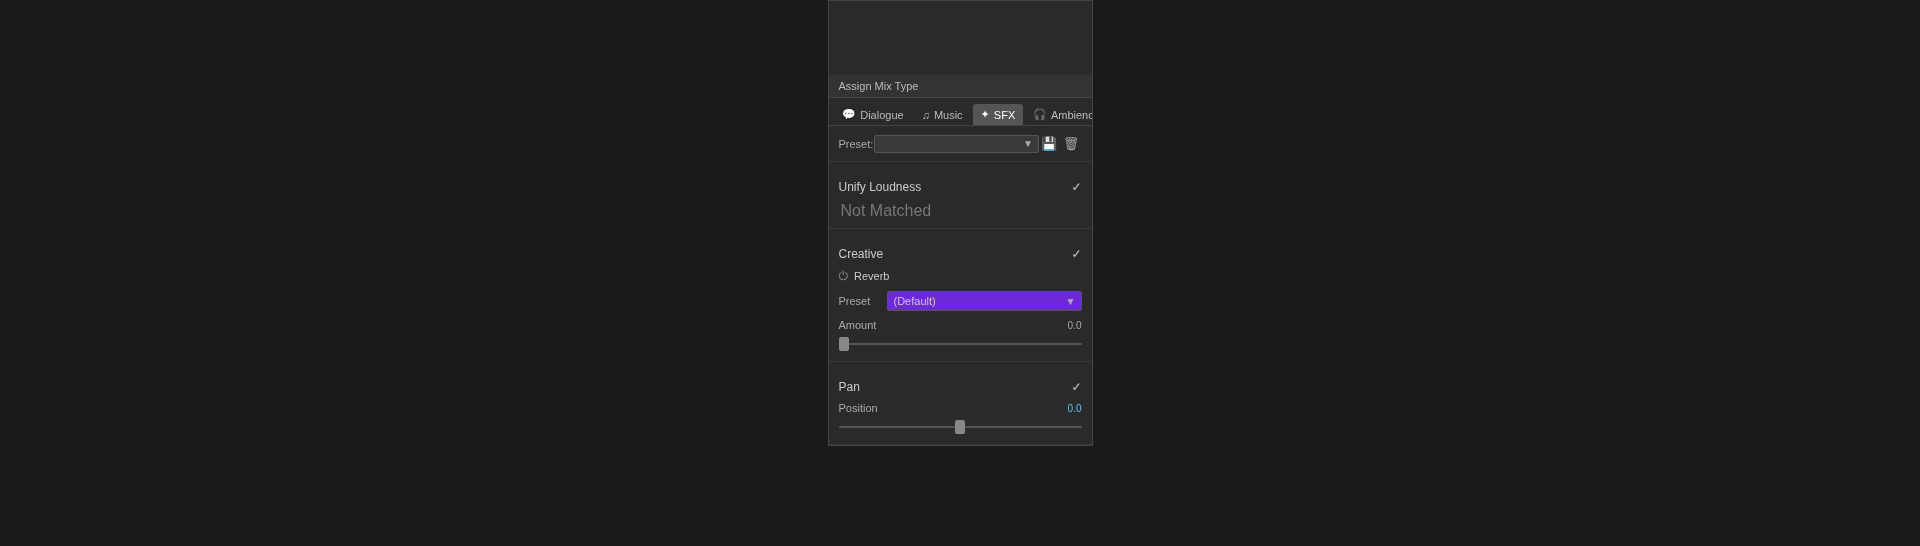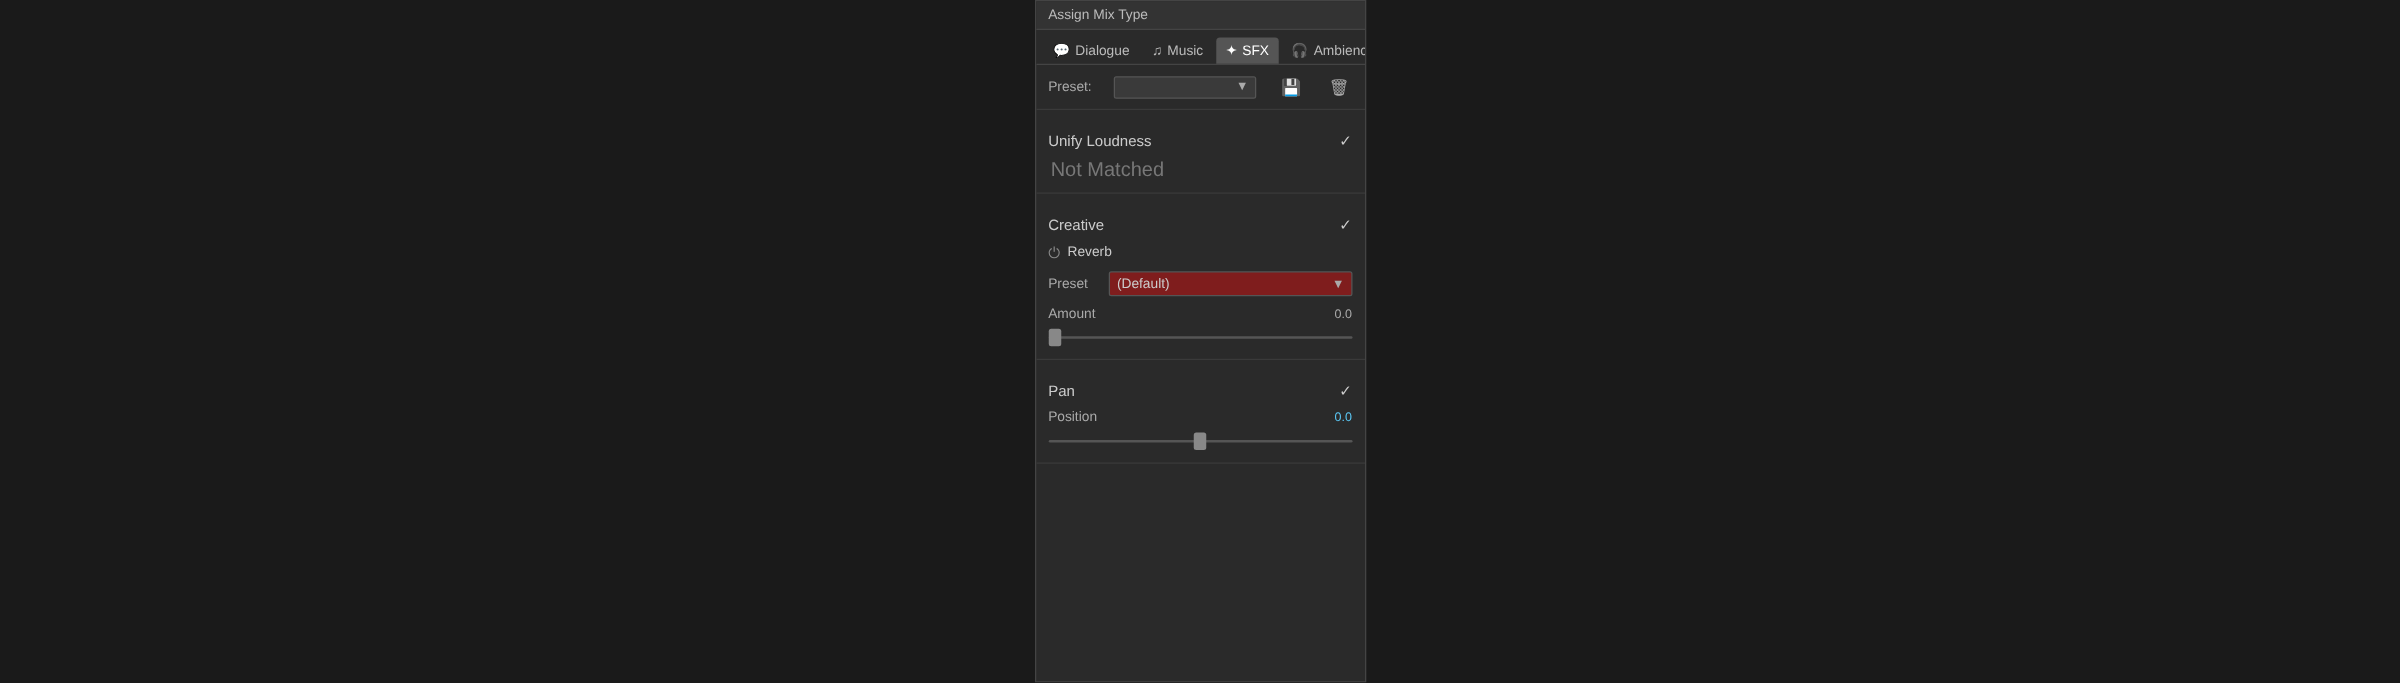--- a/index.html
+++ b/index.html
@@ -11,25 +11,26 @@
       width: 1920px;
       height: 546px;
       overflow: hidden;
       display: flex;
       justify-content: center;
     }
     .panel {
       width: 265px;
       background: #2a2a2a;
       border: 1px solid #444;
-      height: 546px;
+      height: 446px;
       overflow: hidden;
       display: flex;
       flex-direction: column;
       margin-top: 0;
+      justify-content: flex-end;
     }
     .panel-title {
       background: #333;
       color: #bbb;
       padding: 5px 10px;
       font-size: 11px;
       border-bottom: 1px solid #444;
     }
     .tabs {
       display: flex;
@@ -50,21 +51,21 @@
       background: transparent;
     }
     .tab.active {
       background: #555;
       color: #fff;
     }
     .preset-row {
       display: flex;
       align-items: center;
       padding: 8px 10px;
-      gap: 18px;
+      gap: 1px;
       border-bottom: 1px solid #3a3a3a;
     }
     .preset-label {
       color: #aaa;
       font-size: 11px;
     }
     .preset-select {
       flex: 1;
       background: #3a3a3a;
       border: 1px solid #555;
@@ -181,21 +182,21 @@
       gap: 8px;
       margin-bottom: 8px;
     }
     .preset-select-label {
       color: #aaa;
       font-size: 11px;
       width: 40px;
     }
     .preset-select-dropdown {
       flex: 1;
-      background: #7f1d1d;
+      background: #6d28d9;
       border: 1px solid #555;
       color: #ccc;
       font-size: 11px;
       padding: 3px 6px;
       border-radius: 2px;
       appearance: none;
       -webkit-appearance: none;
       position: relative;
     }
     .select-wrapper {

